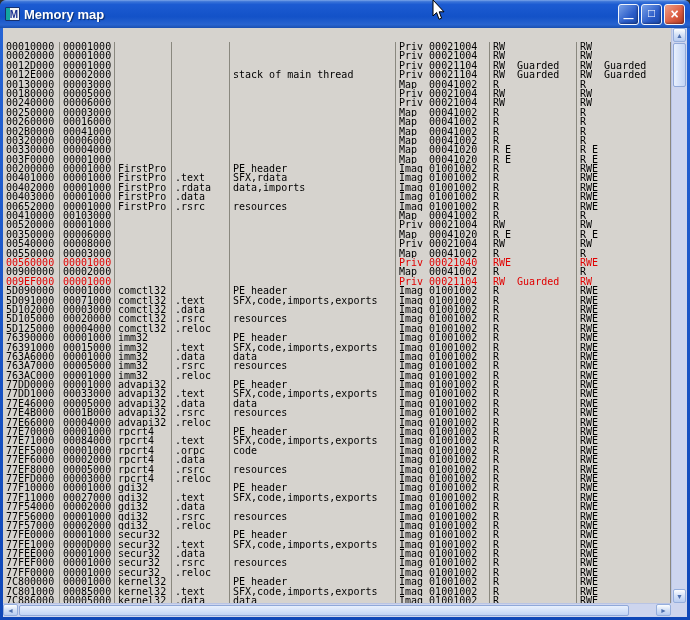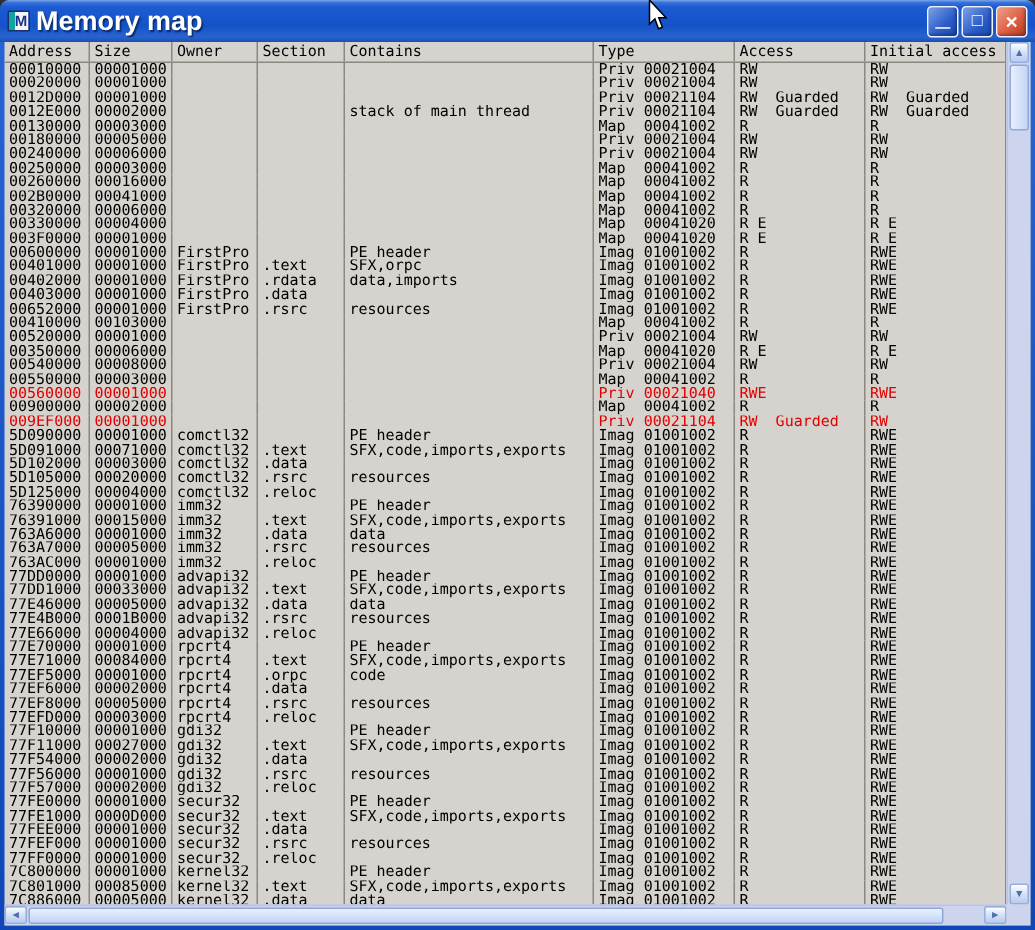--- a/index.html
+++ b/index.html
@@ -19,21 +19,21 @@
     background:linear-gradient(180deg,#7ca6ea 0%,#3a74d8 6%,#1c5bd2 16%,#1352c8 60%,#2863cf 88%,#1a4fb0 100%);
     display:flex;align-items:center;padding:0 5px;gap:4px;box-sizing:border-box;
   }
   .win-icon{
     width:15px;height:14px;flex:0 0 auto;
     background:linear-gradient(90deg,#12a5a0 0,#12a5a0 4px,#f4f4f4 4px);
     border:1px solid #16306e;border-radius:1px;
     color:#1a2f8f;font-size:10px;font-weight:bold;
     display:flex;align-items:center;justify-content:center;padding-left:3px;box-sizing:border-box;
   }
-  .title{flex:1;color:#fff;font-weight:bold;font-size:18px;text-shadow:1px 1px 1px #0a2a66;
+  .title{flex:1;color:#fff;font-weight:bold;font-size:13px;text-shadow:1px 1px 1px #0a2a66;
     white-space:nowrap;overflow:hidden}
   .tb-buttons{display:flex;align-items:center}
   .tb-btn{
     width:21px;height:21px;margin-left:2px;border-radius:3px;border:1px solid #f0f4fc;
     display:flex;align-items:center;justify-content:center;
     color:#fff;font-weight:bold;box-sizing:border-box;
     box-shadow:inset -1px -1px 2px rgba(0,0,30,.35);
   }
   .tb-btn.min,.tb-btn.max{background:linear-gradient(135deg,#7ba2e8,#2a5bc8 60%,#1b4aa8)}
   .tb-btn.close{background:linear-gradient(135deg,#f0a088,#dd5f44 55%,#b03a22)}
@@ -96,30 +96,20 @@
           <span>□</span>
         </div>
       <div class="tb-btn close">
           <span>×</span>
         </div>
     </div>
   </div>
 
   <div class="client">
     <div class="table">
-      <div class="header-row" id="header-row">
-          <div class="cell">Address</div>
-          <div class="cell">Size</div>
-          <div class="cell">Owner</div>
-          <div class="cell">Section</div>
-          <div class="cell">Contains</div>
-          <div class="cell">Type</div>
-          <div class="cell">Access</div>
-          <div class="cell">Initial access</div>
-        </div>
       <div class="rows" id="rows">
           <div class="row">
             <div class="cell">00010000</div>
             <div class="cell">00001000</div>
             <div class="cell"></div>
             <div class="cell"></div>
             <div class="cell"></div>
             <div class="cell">Priv 00021004</div>
             <div class="cell">RW</div>
             <div class="cell">RW</div>
@@ -238,35 +228,35 @@
             <div class="cell">003F0000</div>
             <div class="cell">00001000</div>
             <div class="cell"></div>
             <div class="cell"></div>
             <div class="cell"></div>
             <div class="cell">Map  00041020</div>
             <div class="cell">R E</div>
             <div class="cell">R E</div>
           </div>
           <div class="row">
-            <div class="cell">00600000</div>
+            <div class="cell">00200000</div>
             <div class="cell">00001000</div>
             <div class="cell">FirstPro</div>
             <div class="cell"></div>
             <div class="cell">PE header</div>
             <div class="cell">Imag 01001002</div>
             <div class="cell">R</div>
             <div class="cell">RWE</div>
           </div>
           <div class="row">
             <div class="cell">00401000</div>
             <div class="cell">00001000</div>
             <div class="cell">FirstPro</div>
             <div class="cell">.text</div>
-            <div class="cell">SFX,orpc</div>
+            <div class="cell">SFX,rdata</div>
             <div class="cell">Imag 01001002</div>
             <div class="cell">R</div>
             <div class="cell">RWE</div>
           </div>
           <div class="row">
             <div class="cell">00402000</div>
             <div class="cell">00001000</div>
             <div class="cell">FirstPro</div>
             <div class="cell">.rdata</div>
             <div class="cell">data,imports</div>

